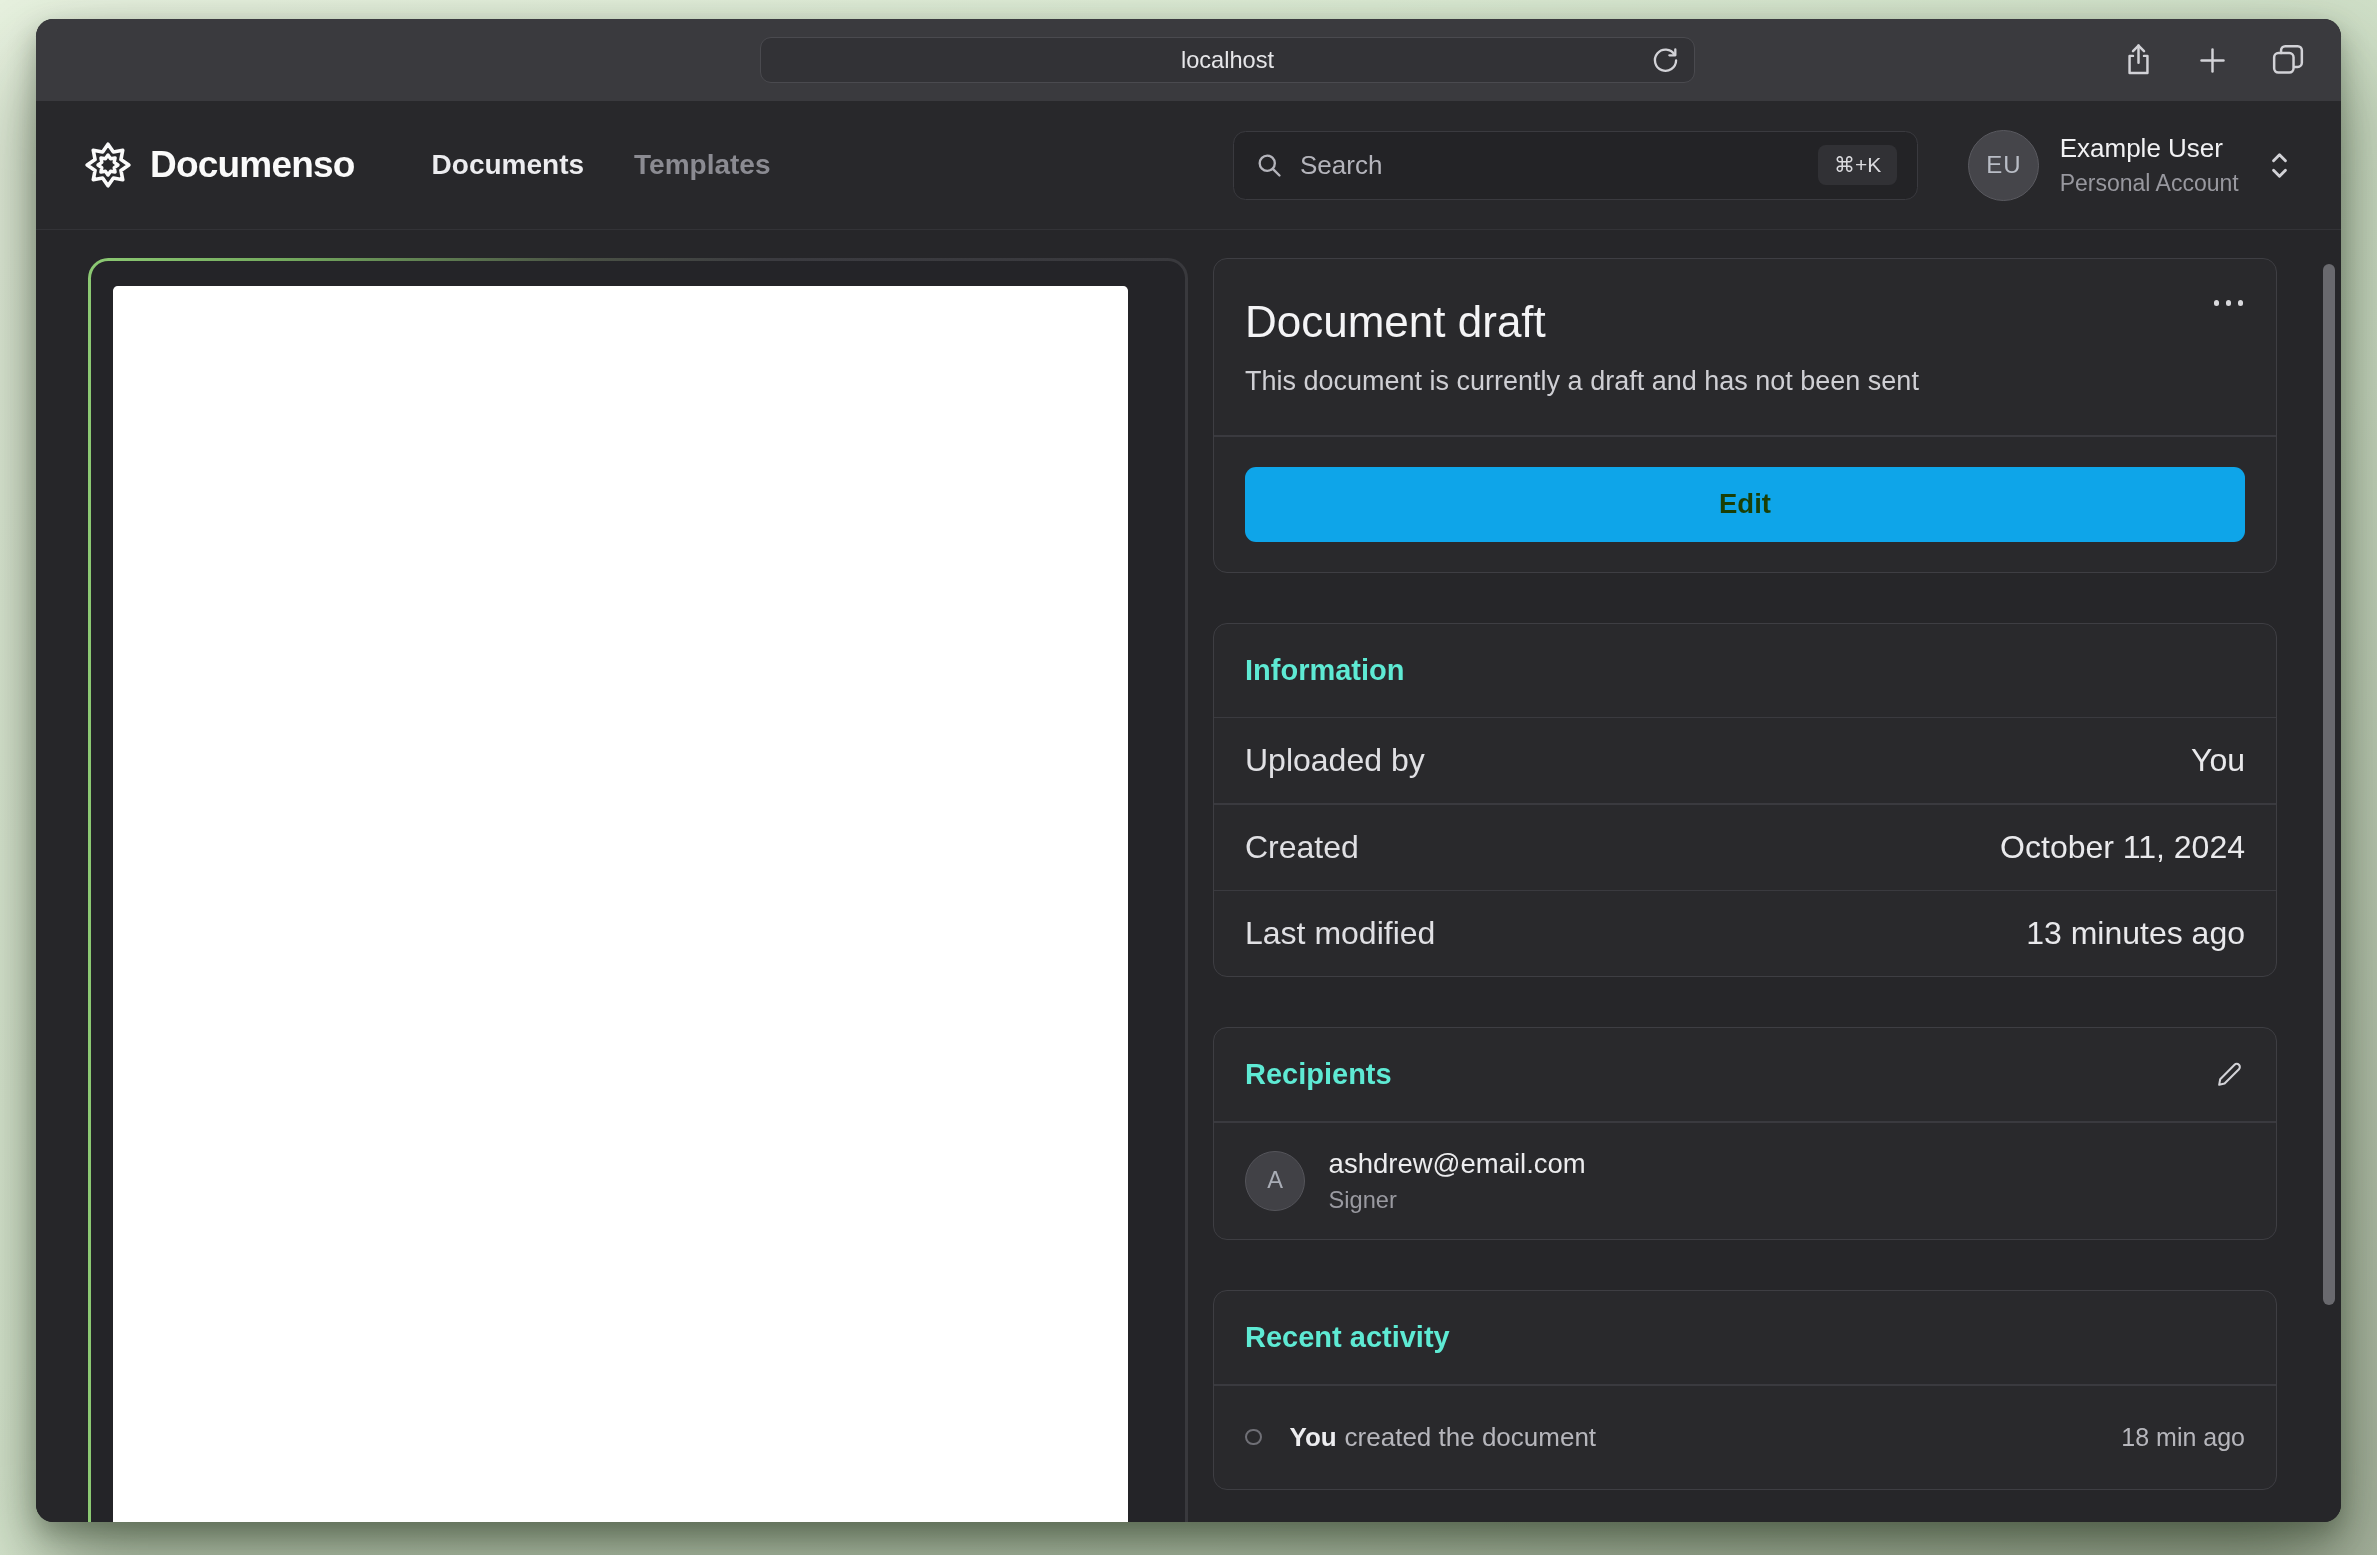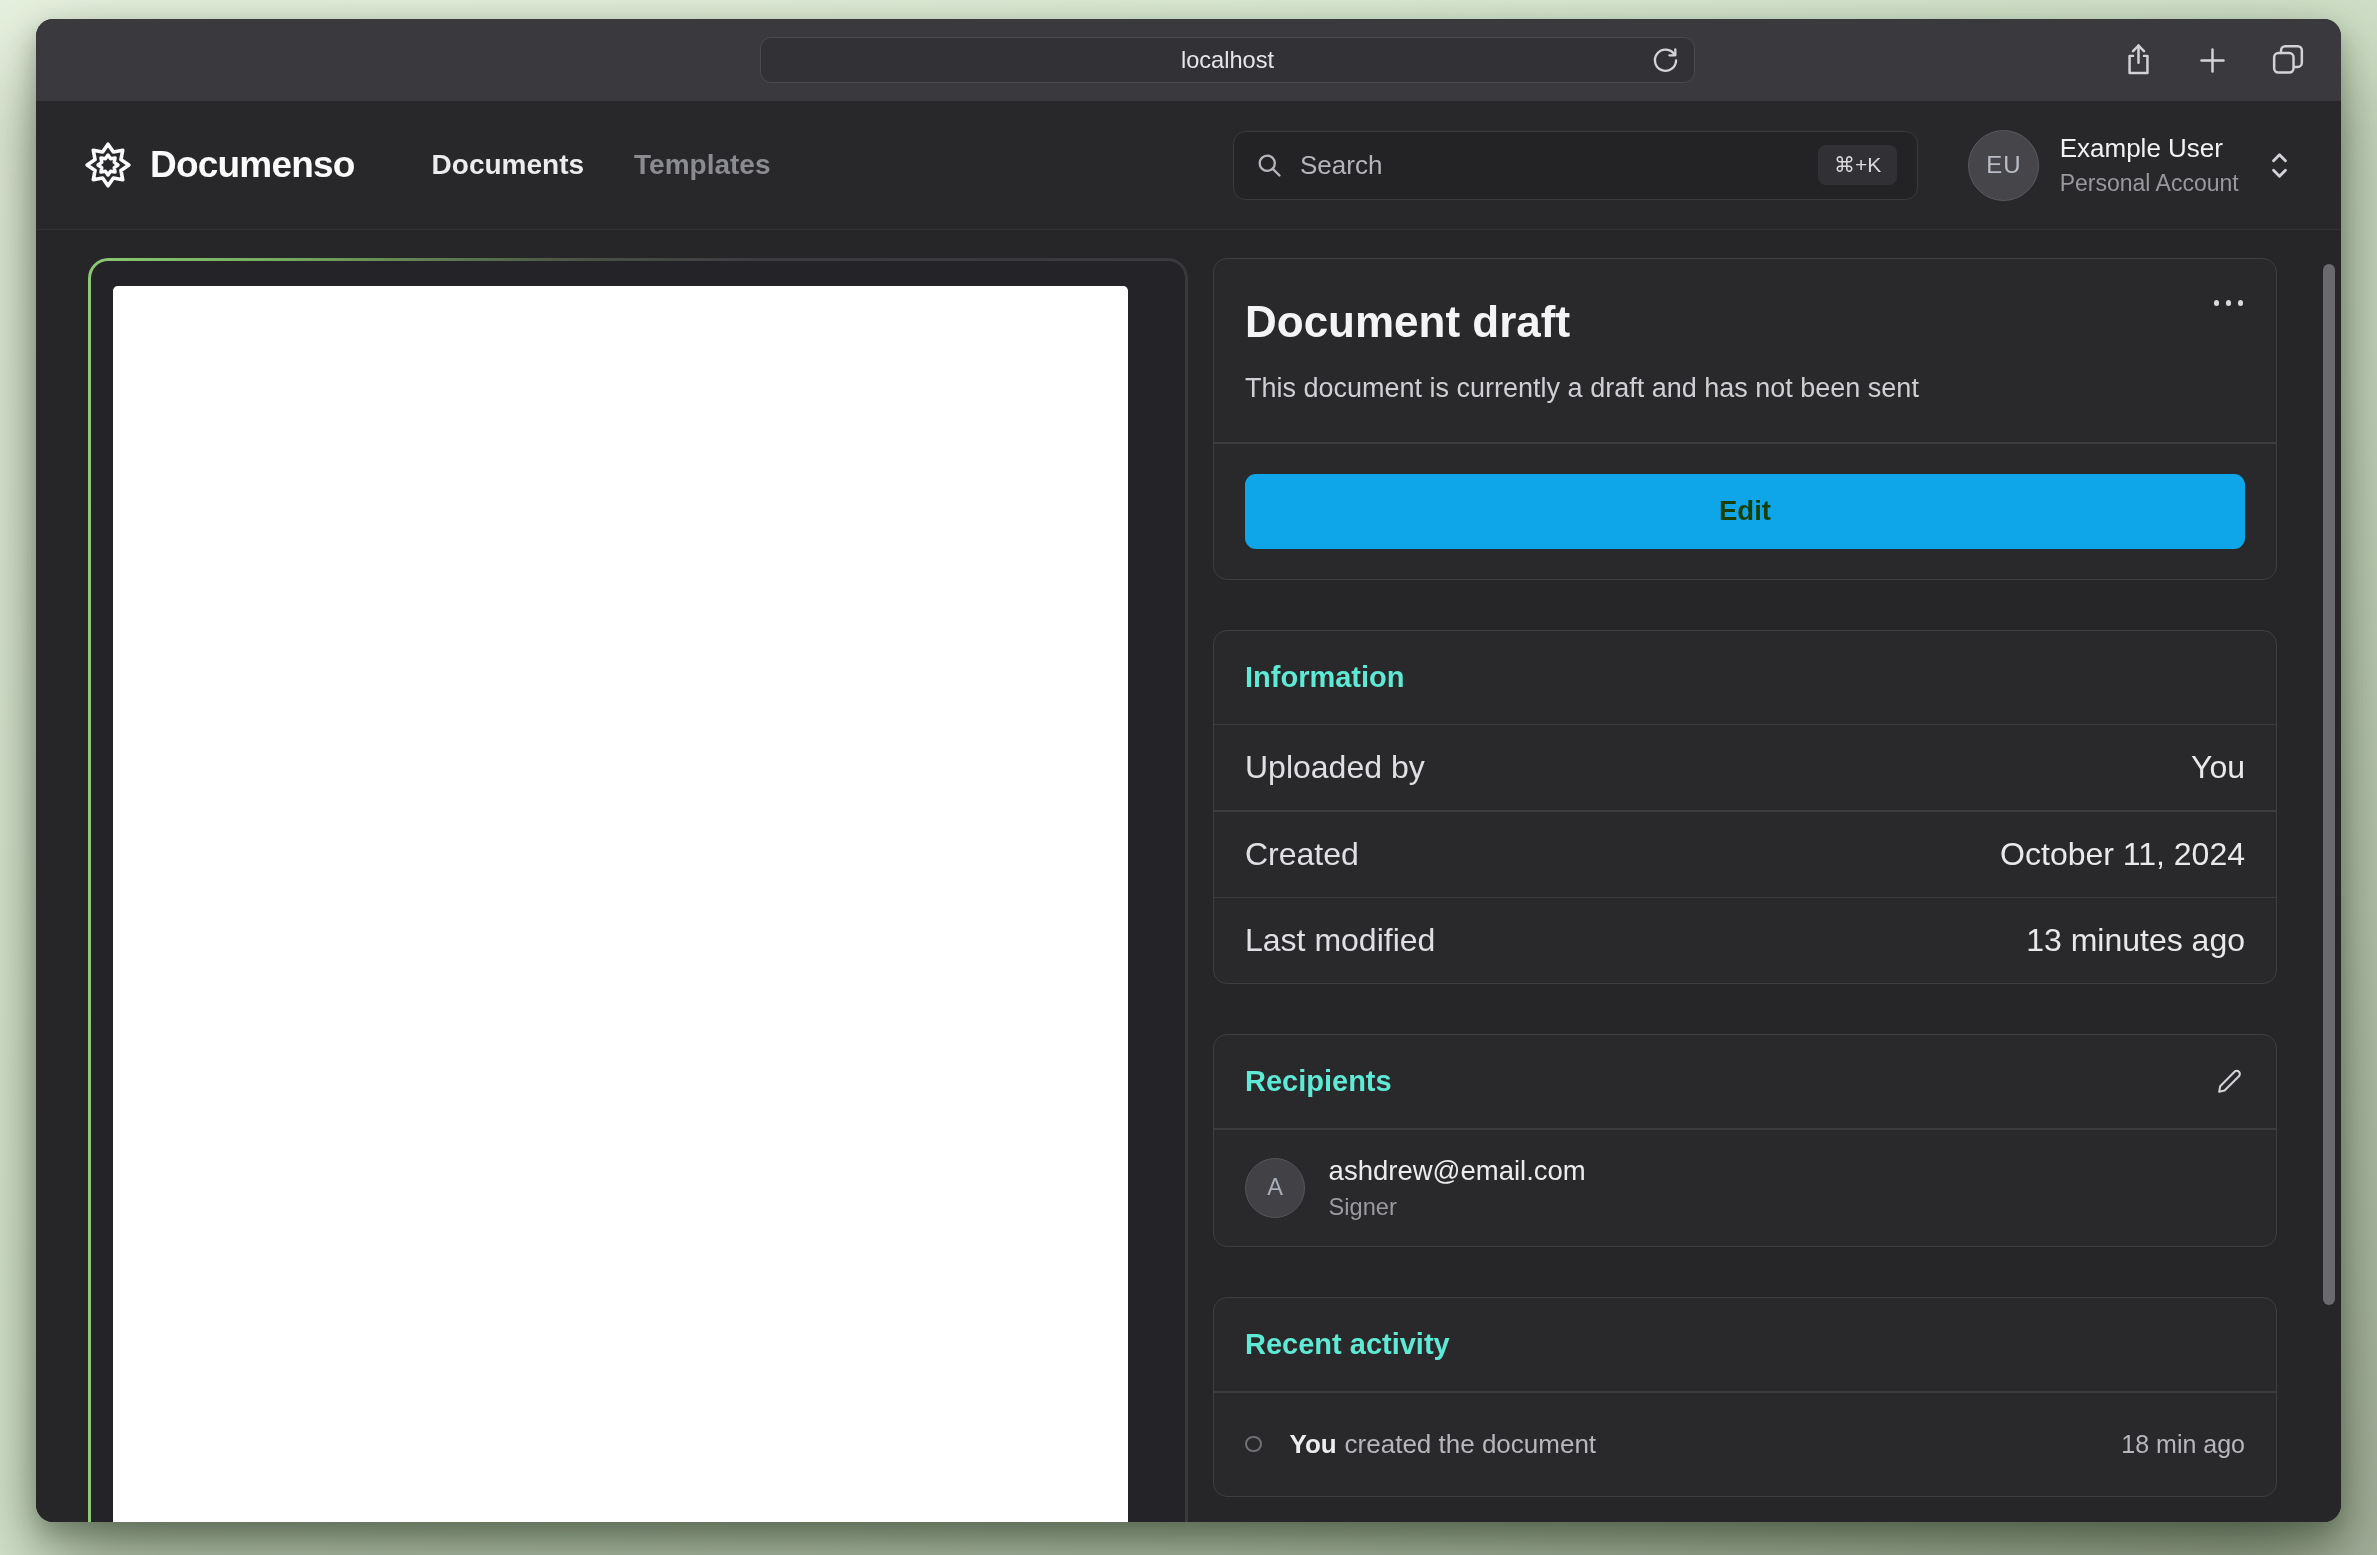--- a/index.html
+++ b/index.html
@@ -69,22 +69,22 @@
     background: linear-gradient(to right, #8cc973 0%, #74aa5e 18%, #4a5145 45%, #3b3b40 62%, #39393d 100%);
   }
   .preview-inner { height:100%; border-radius:17.3px; background:#242428; padding:25px 57px 0 22px; }
   .page { background:#ffffff; border-radius:4.7px 4.7px 0 0; width:100%; height:100%; }
 
   .panel { width:1064px; flex:none; display:flex; flex-direction:column; gap:50px; }
   .card { background:#29292c; border:1.6px solid #3e3e43; border-radius:14px; overflow:hidden; }
   .divider { height:1.6px; background:#3a3a3f; }
 
   .card-head { padding:38px 31px; position:relative; }
-  .card-title-xl { font-size:44px; font-weight:700; color:#f4f4f6; }
-  .card-subtitle { margin-top:26px; font-size:27px; color:#cfcfd4; }
+  .card-title-xl { font-size:44px; font-weight:400; color:#f4f4f6; }
+  .card-subtitle { margin-top:19px; font-size:27px; color:#cfcfd4; }
   .ellipsis-btn { position:absolute; top:41px; right:33px; display:flex; gap:6.3px; cursor:pointer; }
   .ellipsis-btn i { width:5.5px; height:5.5px; border-radius:50%; background:#d8d8dc; }
   .card-foot { padding:30px 31px; }
   .edit-btn {
     width:100%; height:75px; border:none; border-radius:11px; cursor:pointer;
     background:#0ea5e9; color:#1a3f06; font-size:27.5px; font-weight:600;
     font-family:"Liberation Sans", sans-serif;
     display:flex; align-items:center; justify-content:center;
   }
 

